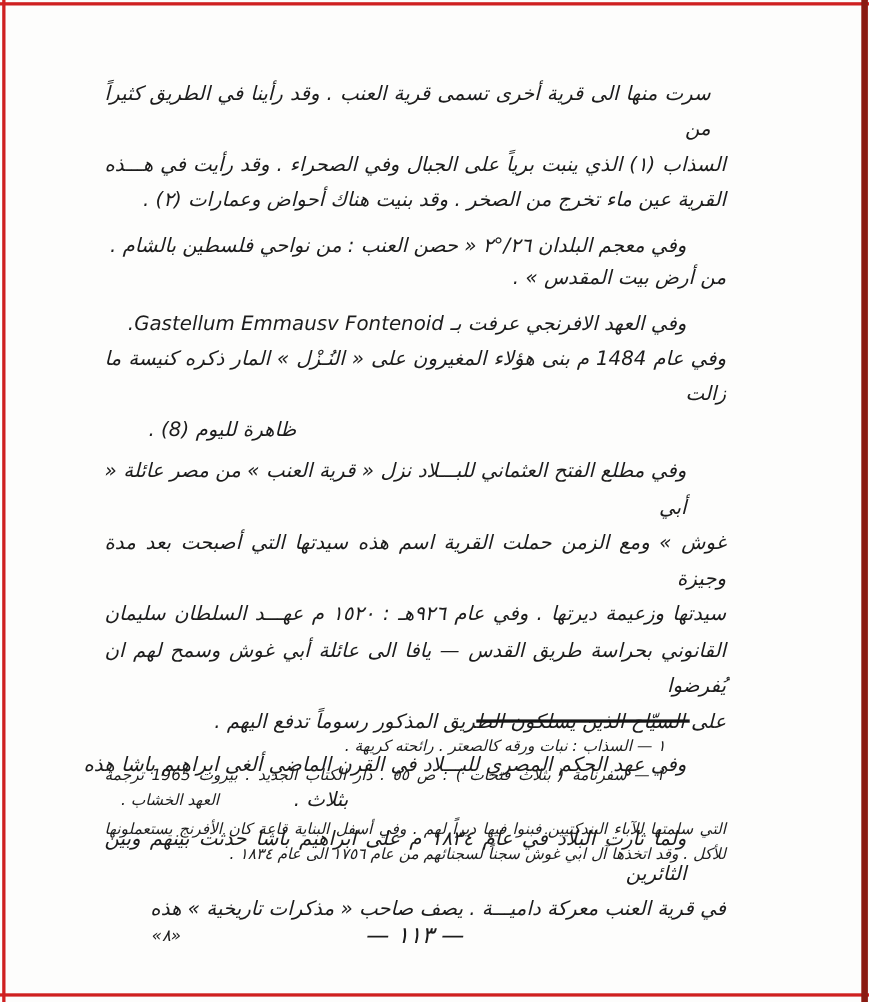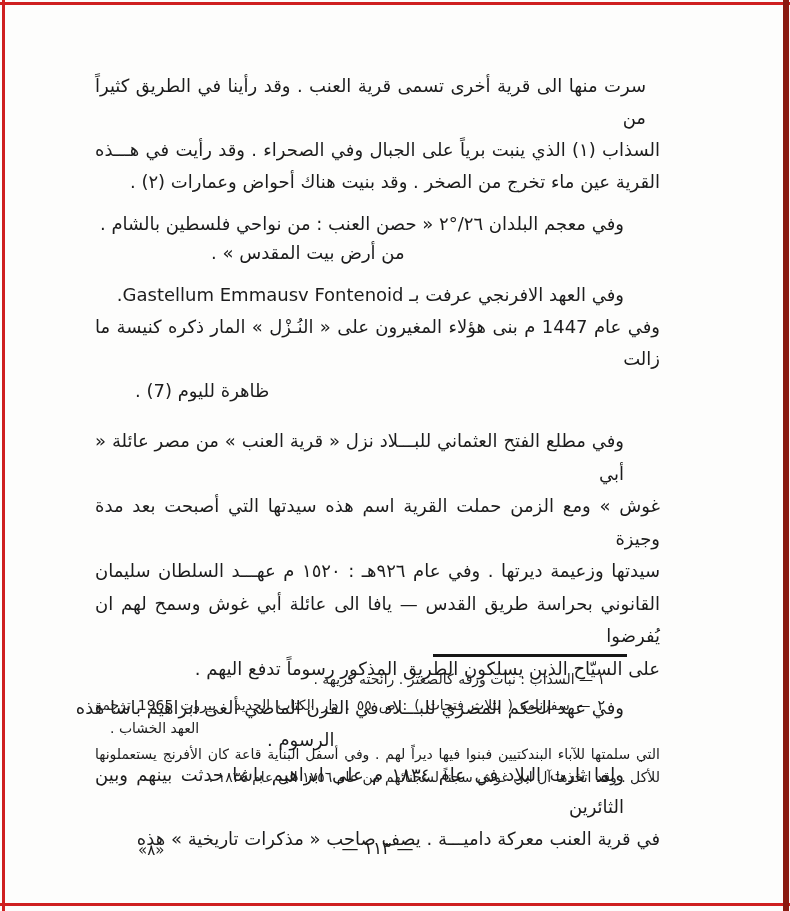--- a/index.html
+++ b/index.html
@@ -1,61 +1,61 @@
 <!DOCTYPE html>
 <html lang="ar"><head>
 <meta charset="utf-8">
 <style>
   html,body{margin:0;padding:0;background:#ffffff;}
   .page{
     position:relative;width:790px;height:911px;background:#fdfdfc;
     overflow:hidden;direction:rtl;
-    font-family:"DejaVu Sans",sans-serif;color:#1c1c1c;
+    font-family:"DejaVu Sans",sans-serif;color:#1c1c1c;font-style:italic;
   }
   
   .b-top{position:absolute;top:2px;left:0;width:790px;height:3px;}
   .b-left{position:absolute;top:0;left:2px;width:3px;height:911px;}
   .b-bottom{position:absolute;top:903px;left:0;width:790px;height:3px;}
   .b-right{position:absolute;top:0;right:1px;width:6px;height:911px;}
 
   .text-col{
     position:absolute;top:70px;right:130px;width:565px;
     font-size:18px;line-height:32px;
   }
   .para{margin:0;}
   .p1{margin-top:0;}
   .p2{margin-top:11px;line-height:29px;}
   .p3{margin-top:12px;}
-  .p4{margin-top:18px;line-height:32.5px;}
+  .p4{margin-top:6px;line-height:32.5px;}
   .p5{margin-top:7px;}
   .p6{margin-top:3px;}
 
   .ln{white-space:nowrap;}
   .ln-just{white-space:normal;text-align:justify;text-align-last:justify;}
   .ln-right{text-align:right;}
   .ln-left{text-align:left;}
-  .ln-centerish{text-align:left;padding-left:116px;}
+  .ln-centerish{text-align:right;padding-left:116px;}
   .ind-sm{padding-right:14px;}
   .ind{padding-right:36px;}
   .ind-fn{padding-right:55px;}
 
   .separator{position:absolute;top:654px;right:163px;width:194px;height:3px;background:#161616;}
 
   .footnotes{
     position:absolute;top:668px;right:130px;width:565px;
     font-size:14px;line-height:23.5px;
   }
   .fn{margin:0;}
   .fn3-l1{margin-right:-78px;}
   .fn2-l2{padding-left:15px;}
   .fn-gap{margin-top:2px;}
 
   .footer-pagenum{
     position:absolute;top:838px;right:130px;width:565px;
-    text-align:center;font-size:17px;letter-spacing:1px;
+    text-align:center;font-size:21px;letter-spacing:1px;
   }
   .footer-sig{
     position:absolute;top:841px;left:138px;font-size:15px;
   }
 </style>
 </head>
 <body>
 
 <div class="page" style="color: rgb(28, 28, 28);">
 
@@ -72,35 +72,35 @@
       <div class="ln ln-right">القرية عين ماء تخرج من الصخر . وقد بنيت هناك أحواض وعمارات (٢) .</div>
     </div>
 
     <div class="para p2">
       <div class="ln ln-right ind">وفي معجم البلدان ٢٦/°٢ « حصن العنب : من نواحي فلسطين بالشام .</div>
       <div class="ln ln-centerish">من أرض بيت المقدس » .</div>
     </div>
 
     <div class="para p3">
       <div class="ln ln-right ind">وفي العهد الافرنجي عرفت بـ Gastellum Emmausv Fontenoid.</div>
-      <div class="ln ln-just">وفي عام 1447 م بنى هؤلاء المغيرون على « النُـزْل » المار ذكره كنيسة ما زالت</div>
-      <div class="ln ln-left" style="padding-left:40px">ظاهرة لليوم (7) .</div>
+      <div class="ln ln-just">وفي عام 1484 م بنى هؤلاء المغيرون على « النُـزْل » المار ذكره كنيسة ما زالت</div>
+      <div class="ln ln-left" style="padding-left:40px">ظاهرة لليوم (8) .</div>
     </div>
 
     <div class="para p4">
       <div class="ln ln-just ind">وفي مطلع الفتح العثماني للبـــلاد نزل « قرية العنب » من مصر عائلة « أبي</div>
       <div class="ln ln-just">غوش » ومع الزمن حملت القرية اسم هذه سيدتها التي أصبحت بعد مدة وجيزة</div>
       <div class="ln ln-just">سيدتها وزعيمة ديرتها . وفي عام ٩٢٦هـ : ١٥٢٠ م عهـــد السلطان سليمان</div>
       <div class="ln ln-just">القانوني بحراسة طريق القدس — يافا الى عائلة أبي غوش وسمح لهم ان يُفرضوا</div>
       <div class="ln ln-right">على السيّاح الذين يسلكون الطريق المذكور رسوماً تدفع اليهم .</div>
     </div>
 
     <div class="para p5">
       <div class="ln ln-right ind">وفي عهد الحكم المصري للبـــلاد في القرن الماضي ألغى ابراهيم باشا هذه</div>
-      <div class="ln ln-left" style="padding-left:172px">الرسوم .</div>
+      <div class="ln ln-left" style="padding-left:172px">بثلاث .</div>
     </div>
 
     <div class="para p6">
       <div class="ln ln-just ind">ولما ثارت البلاد في عام ١٨٣٤ م على ابراهيم باشا حدثت بينهم وبين الثائرين</div>
       <div class="ln ln-right">في قرية العنب معركة داميـــة . يصف صاحب « مذكرات تاريخية » هذه</div>
     </div>
 
   </div>
 
   <div class="separator"></div>

